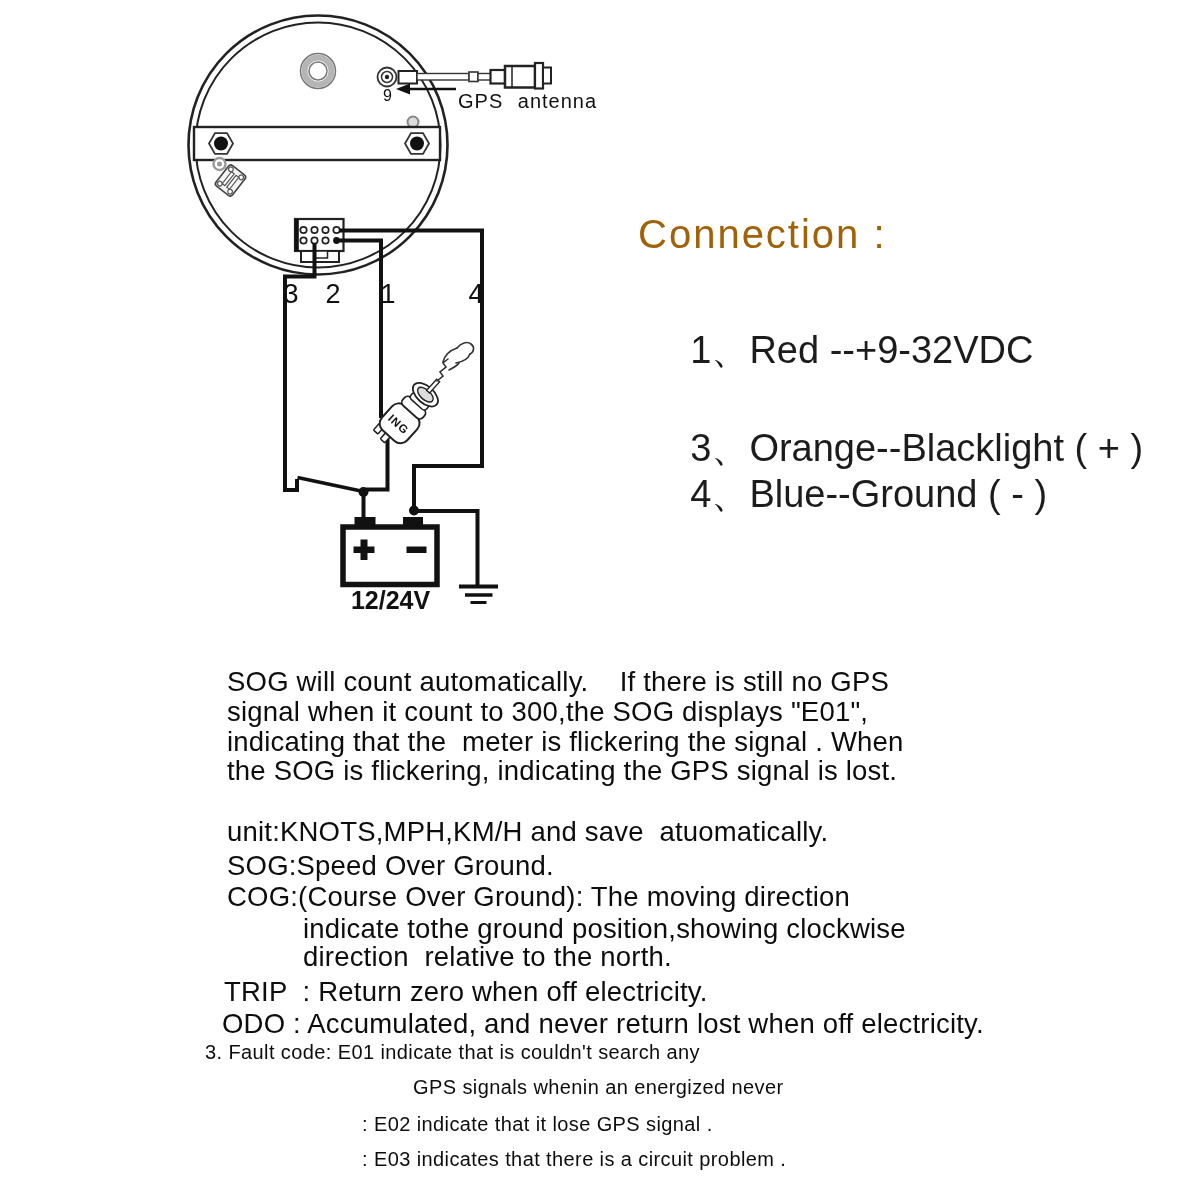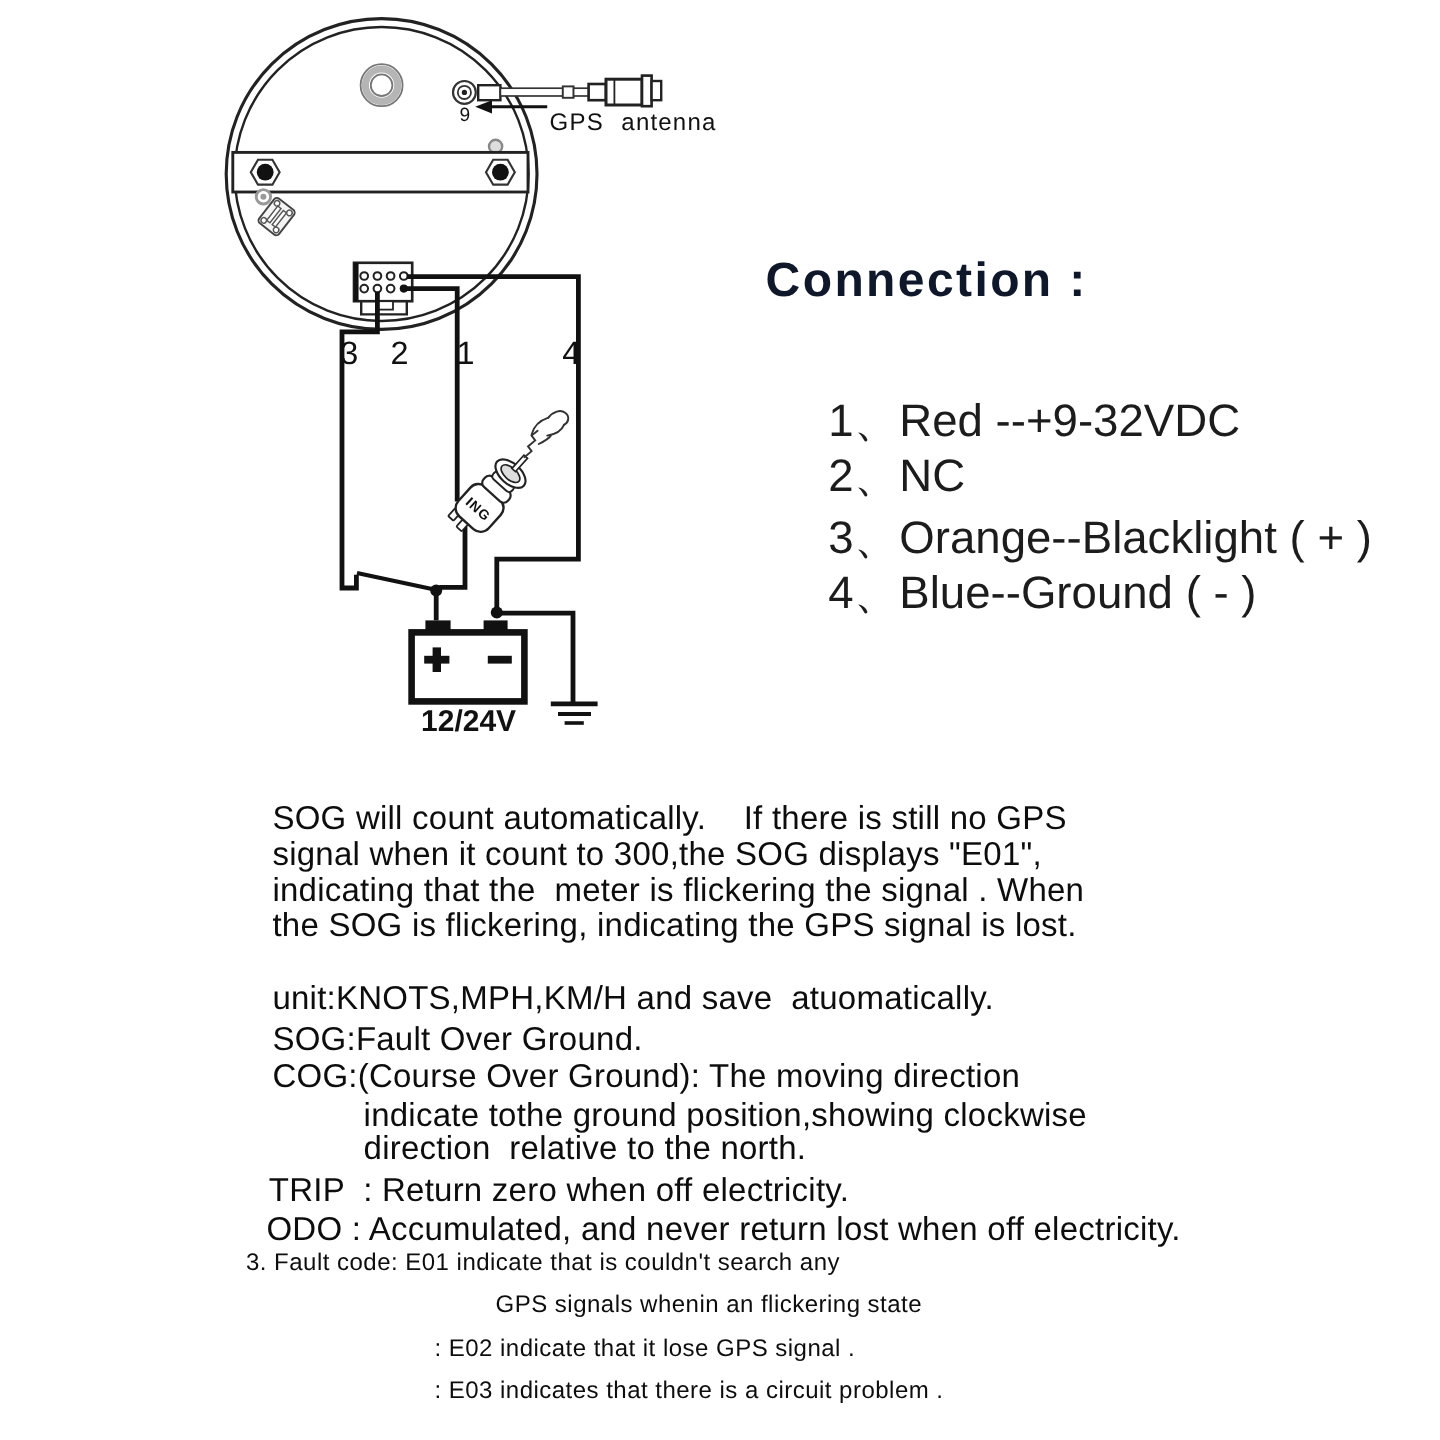--- a/index.html
+++ b/index.html
@@ -2,22 +2,22 @@
 <html><head>
 <meta charset="utf-8">
 <style>
   html,body{margin:0;padding:0;background:#fff;}
   .stage{
     position:relative;width:1200px;height:1200px;background:#fff;
     font-family:"Liberation Sans", sans-serif;color:#111;overflow:hidden;
   }
   svg text{font-family:"Liberation Sans", sans-serif;fill:#111;}
   .conn-title{
-    position:absolute;left:638px;top:212px;font-size:40px;color:#0f172a;
-    letter-spacing:2px;white-space:pre;font-weight:bold;
+    position:absolute;left:638px;top:212px;font-size:40px;color:#a16207;
+    letter-spacing:2px;white-space:pre;
   }
   .conn-item{position:absolute;left:648px;font-size:38px;color:#1c1c1c;white-space:pre;}
   .conn-item .cnum{display:inline-block;min-width:56px;}
   .il{position:absolute;font-size:27.5px;color:#0d0d0d;white-space:pre;letter-spacing:0.2px;}
   .il.s3{font-size:20px;letter-spacing:0.4px;}
 </style>
 </head>
 <body>
 
 <div class="stage">
@@ -156,39 +156,36 @@
       <line x1="465" y1="595" x2="492.5" y2="595" stroke-width="3.5"></line>
       <line x1="470.5" y1="602.5" x2="486.5" y2="602.5" stroke-width="3"></line>
     </g>
   </svg>
 
   <div class="conn-title">Connection :</div>
 
   <div class="conn-item" style="top:282px">
     <span class="cnum">1、</span><span class="ctext">Red --+9-32VDC</span>
   </div>
-  <div class="conn-item" style="top:328px">
-    <span class="cnum">2、</span><span class="ctext">NC</span>
-  </div>
   <div class="conn-item" style="top:380px">
     <span class="cnum">3、</span><span class="ctext">Orange--Blacklight ( + )</span>
   </div>
   <div class="conn-item" style="top:426px">
     <span class="cnum">4、</span><span class="ctext">Blue--Ground ( - )</span>
   </div>
 
   <div class="il" style="left:227px;top:666px">SOG will count automatically.    If there is still no GPS</div>
   <div class="il" style="left:227px;top:696px">signal when it count to 300,the SOG displays "E01",</div>
   <div class="il" style="left:227px;top:726px">indicating that the  meter is flickering the signal . When</div>
   <div class="il" style="left:227px;top:755px">the SOG is flickering, indicating the GPS signal is lost.</div>
   <div class="il" style="left:227px;top:816px">unit:KNOTS,MPH,KM/H and save  atuomatically.</div>
-  <div class="il" style="left:227px;top:850px">SOG:Fault Over Ground.</div>
+  <div class="il" style="left:227px;top:850px">SOG:Speed Over Ground.</div>
   <div class="il" style="left:227px;top:881px">COG:(Course Over Ground): The moving direction</div>
   <div class="il" style="left:303px;top:913px">indicate tothe ground position,showing clockwise</div>
   <div class="il" style="left:303px;top:941px">direction  relative to the north.</div>
   <div class="il" style="left:224px;top:976px">TRIP  : Return zero when off electricity.</div>
   <div class="il" style="left:222px;top:1008px">ODO : Accumulated, and never return lost when off electricity.</div>
   <div class="il s3" style="left:205px;top:1041px">3. Fault code: E01 indicate that is couldn't search any</div>
-  <div class="il s3" style="left:413px;top:1076px">GPS signals whenin an flickering state</div>
+  <div class="il s3" style="left:413px;top:1076px">GPS signals whenin an energized never</div>
   <div class="il s3" style="left:362px;top:1113px">: E02 indicate that it lose GPS signal .</div>
   <div class="il s3" style="left:362px;top:1148px">: E03 indicates that there is a circuit problem .</div>
 
 </div>
 
 </body></html>

